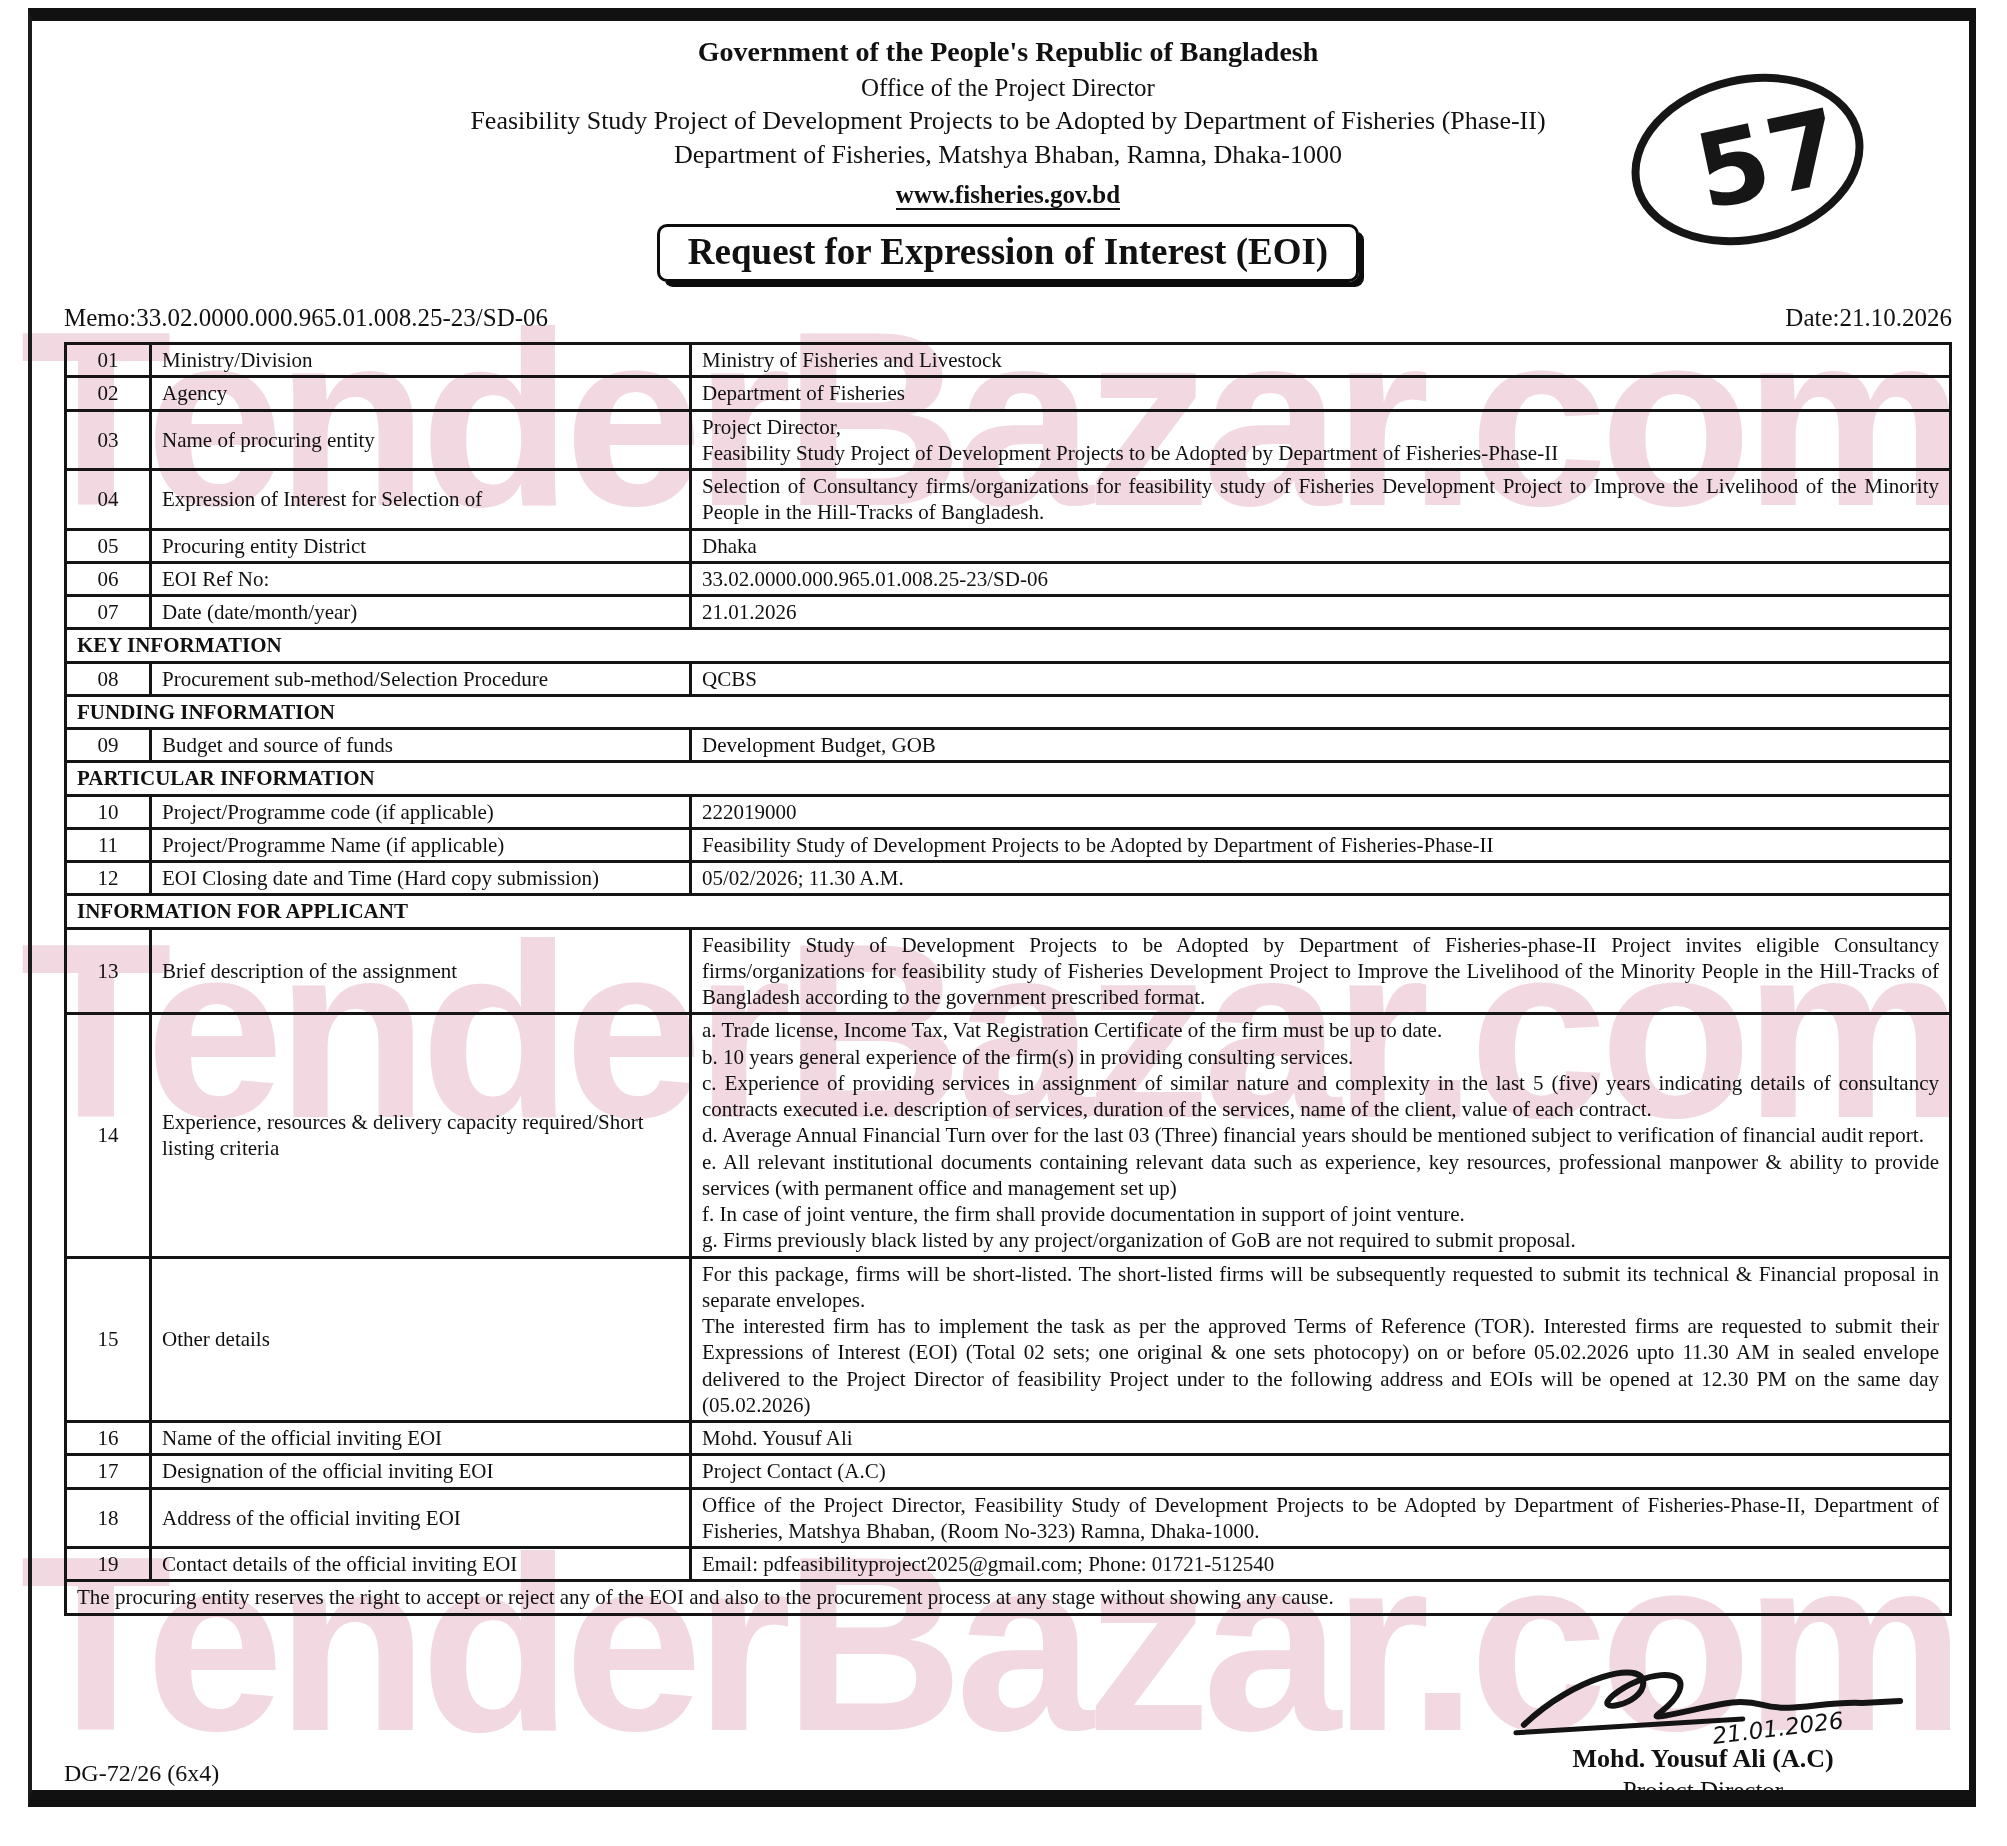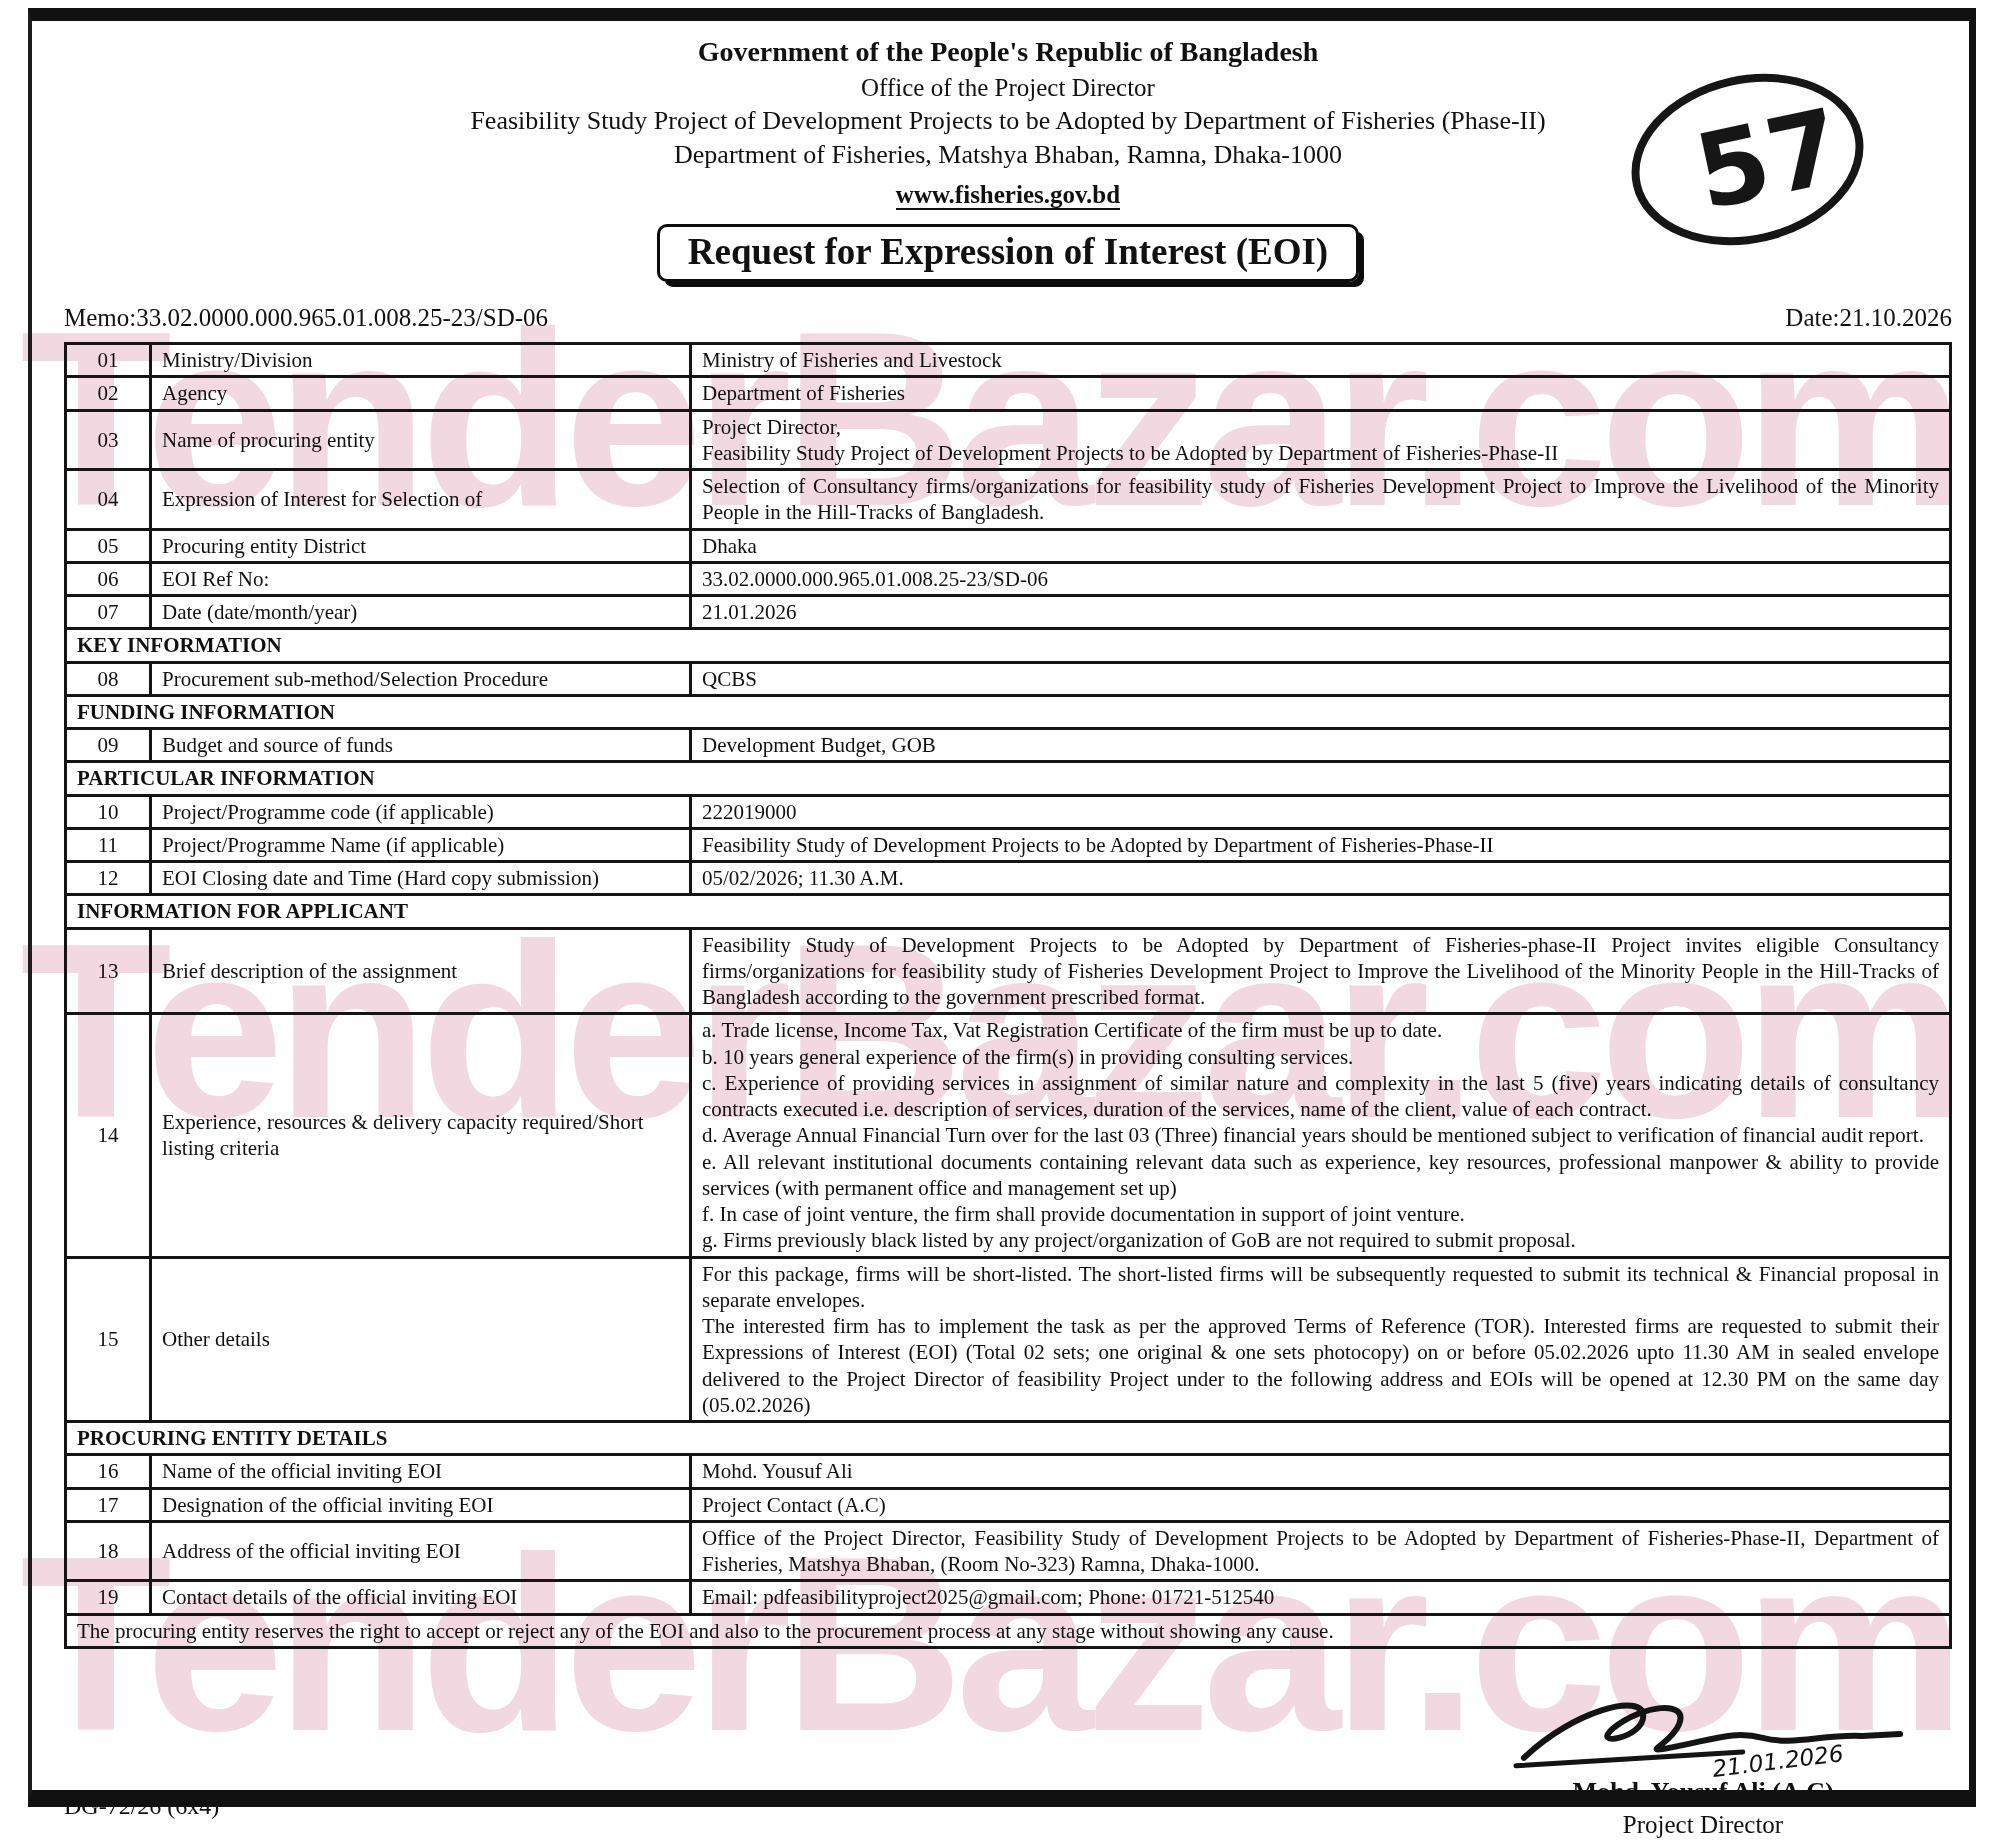--- a/index.html
+++ b/index.html
@@ -190,23 +190,20 @@
 d. Average Annual Financial Turn over for the last 03 (Three) financial years should be mentioned subject to verification of financial audit report.
 e. All relevant institutional documents containing relevant data such as experience, key resources, professional manpower &amp; ability to provide services (with permanent office and management set up)
 f. In case of joint venture, the firm shall provide documentation in support of joint venture.
 g. Firms previously black listed by any project/organization of GoB are not required to submit proposal.</td>
         </tr>
         <tr>
           <td class="no-cell">15</td>
           <td class="label-cell">Other details</td>
           <td class="value-cell">For this package, firms will be short-listed. The short-listed firms will be subsequently requested to submit its technical &amp; Financial proposal in separate envelopes.
 The interested firm has to implement the task as per the approved Terms of Reference (TOR). Interested firms are requested to submit their Expressions of Interest (EOI) (Total 02 sets; one original &amp; one sets photocopy) on or before 05.02.2026 upto 11.30 AM in sealed envelope delivered to the Project Director of feasibility Project under to the following address and EOIs will be opened at 12.30 PM on the same day (05.02.2026)</td>
-        </tr>
-        <tr>
-          <td colspan="3" class="section-cell">PROCURING ENTITY DETAILS</td>
         </tr>
         <tr>
           <td class="no-cell">16</td>
           <td class="label-cell">Name of the official inviting EOI</td>
           <td class="value-cell">Mohd. Yousuf Ali</td>
         </tr>
         <tr>
           <td class="no-cell">17</td>
           <td class="label-cell">Designation of the official inviting EOI</td>
           <td class="value-cell">Project Contact (A.C)</td>

